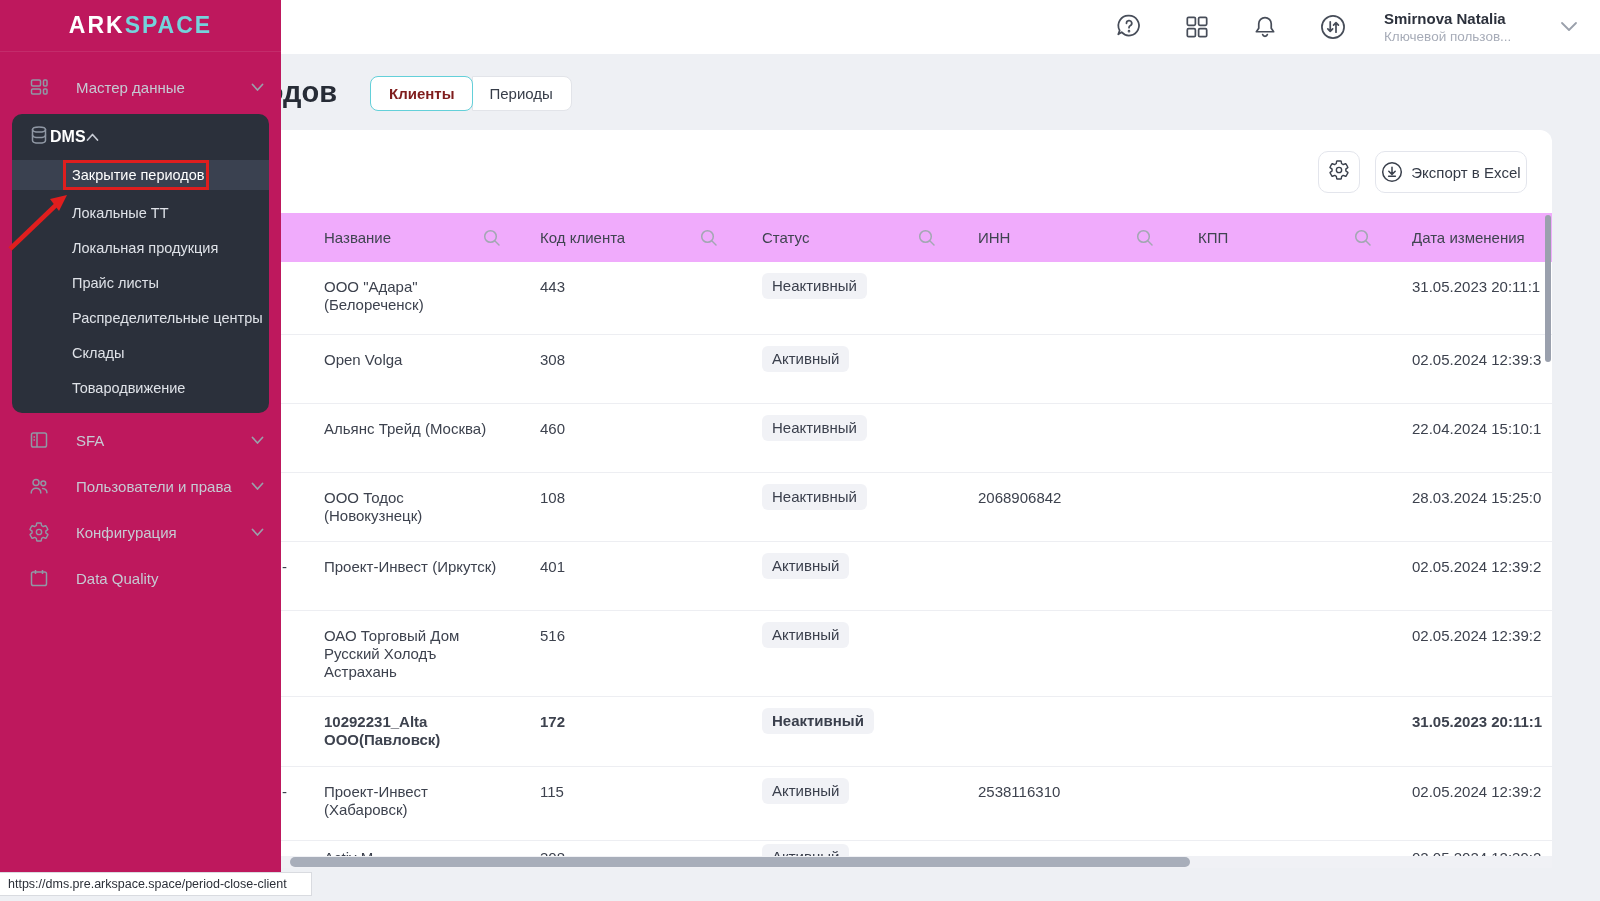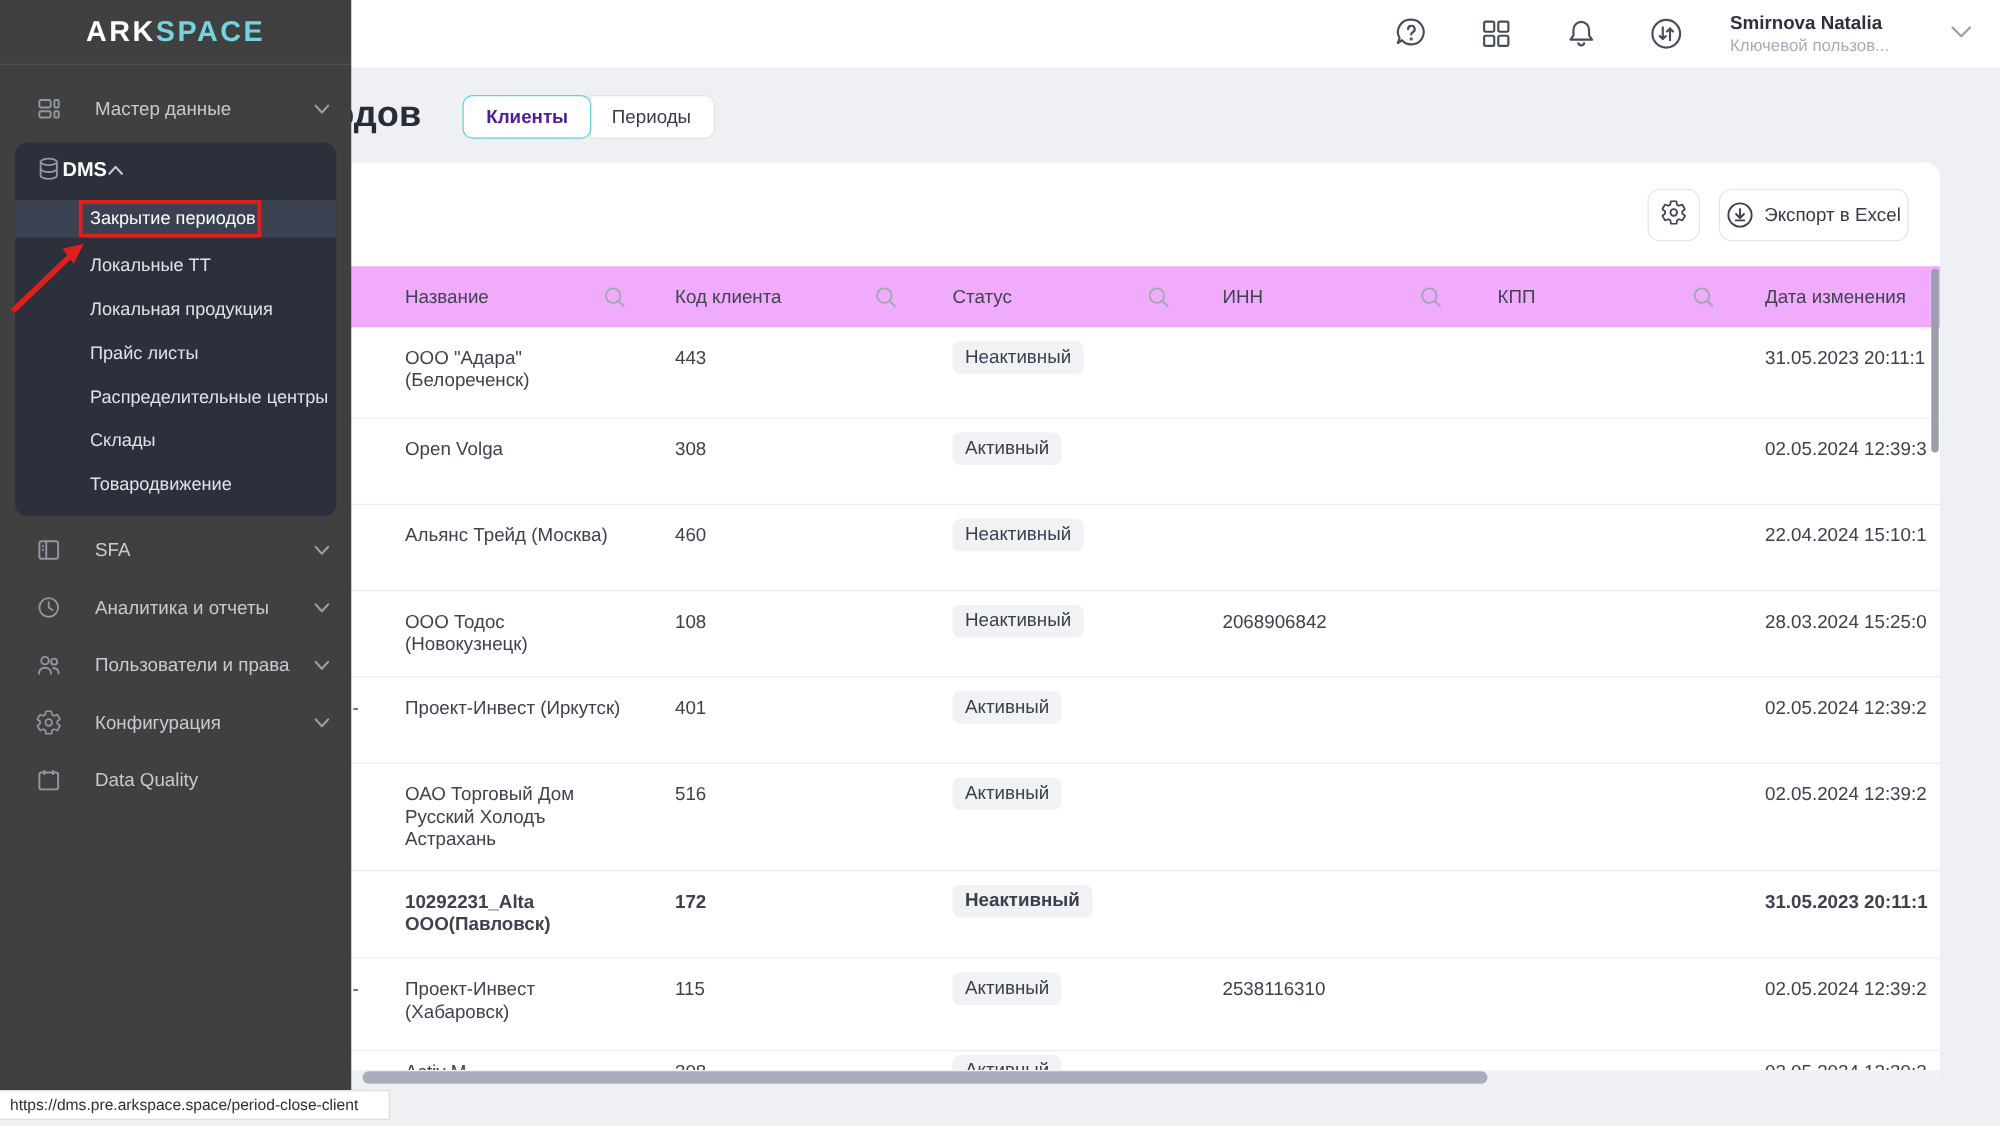--- a/index.html
+++ b/index.html
@@ -15,21 +15,21 @@
   .user-name { font-size:15px; font-weight:bold; color:#2c313c; line-height:18px; }
   .user-role { font-size:13.5px; color:#a7acb8; line-height:17px; white-space:nowrap; overflow:hidden; }
   .user-chevron { margin-left:26px; margin-right:4px; }
 
   
   .page-title { position:absolute; left:0; top:76px; width:337px; overflow:hidden; text-align:right; font-size:29px; font-weight:bold; color:#272c36; z-index:1; white-space:nowrap; }
   .tabs { position:absolute; left:370px; top:76px; display:flex; z-index:1; }
   .tab { height:35px; padding:0 18px; background:#fff; display:flex; align-items:center; font-size:15px; border:1px solid #e2e4e9; cursor:pointer; color:#363c48; font-weight:500;}
   .tab.first { border-radius:8px 0 0 8px; }
   .tab.last  { border-radius:0 8px 8px 0; margin-left:-1px;padding-left:16px; }
-  .tab.active { border:1.5px solid #63d0d9; border-radius:8px; color:#4c1d95; z-index:2; font-weight:bold; }
+  .tab.active { border:1.5px solid #63d0d9; border-radius:8px; color:#7f1d1d; z-index:2; font-weight:bold; }
 
   
   .card { position:absolute; left:258px; top:130px; width:1294px; height:738px; background:#fff; border-radius:12px 12px 0 0; overflow:hidden; z-index:1; }
   .toolbar-btn { position:absolute; top:21px; height:42px; background:#fff; border:1px solid #e3e5ec; border-radius:10px; display:flex; align-items:center; justify-content:center; cursor:pointer; }
   .btn-gear { left:1060px; width:42px; }
   .btn-export { left:1117px; width:152px; font-size:15px; font-weight:500; color:#343a46; }
   .btn-export span { margin-left:8px; }
   .thead { position:absolute; left:0; top:83px; width:1294px; height:49px; background:#f0abfc; }
   .th-label { position:absolute; top:0; height:49px; display:flex; align-items:center; font-size:15px; font-weight:500; color:#3f4450; }
   .th-search { position:absolute; top:14px; width:22px; height:22px; cursor:pointer; }
@@ -42,21 +42,21 @@
   .cell.cstatus { left:504px; }
   .cell.cinn { left:720px; }
   .cell.cdate { left:1154px; width:136px; white-space:nowrap; overflow:hidden; }
   .badge { display:inline-block; background:#f1f2f6; border-radius:6px; padding:4px 10px; font-size:15px; color:#3a3f4c; }
   .left-mark { position:absolute; left:24px; font-size:15px; color:#3d424e; }
   .vscroll { position:absolute; right:1px; top:85px; width:6px; height:147px; background:#9aa0ad; border-radius:3px; cursor:pointer; z-index:3; }
   .hscroll-track { position:absolute; left:0; bottom:0; width:1294px; height:12px; background:#f0f1f5; z-index:3; }
   .hscroll-thumb { position:absolute; left:32px; top:1px; width:900px; height:10px; background:#a8aeba; border-radius:5px; cursor:pointer; }
 
   
-  .sidebar { position:absolute; left:0; top:0; width:281px; height:873px; background:#404040; z-index:10; }
+  .sidebar { position:absolute; left:0; top:0; width:281px; height:873px; background:#be185d; z-index:10; }
   .logo { height:52px; display:flex; align-items:center; justify-content:center; font-size:23px; font-weight:bold; letter-spacing:2px; border-bottom:1px solid rgba(255,255,255,0.09); cursor:pointer; }
   .logo .ark { color:#ffffff; }
   .logo .space { color:#74d3dc; }
   .nav { position:absolute; left:0; top:64px; width:281px; }
   .nav-item { height:46px; display:flex; align-items:center; padding:0 16px 0 28px; cursor:pointer; }
   .nav-item .nav-ic { width:24px; display:flex; }
   .nav-item .nav-label { flex:1; margin-left:24px; font-size:15px; font-weight:500; color:#c6cad3; }
   .nav-item .nav-chev { width:14px; display:flex; }
   .dms-panel { position:relative; margin:4px 12px 4px 12px; background:#2b303b; border-radius:10px; padding-bottom:8px; }
   .dms-head { height:46px; display:flex; align-items:center; padding:0 4px 0 16px; cursor:pointer; }
@@ -307,34 +307,20 @@
           </span>
           <span class="nav-label">SFA</span>
           <span class="nav-chev">
             <svg width="13" height="9" viewBox="0 0 13 9" fill="none" stroke="#9aa0ab" stroke-width="1.7" stroke-linecap="round" stroke-linejoin="round">
               <polyline points="1.5,1.5 6.5,7 11.5,1.5"></polyline>
             </svg>
           </span>
         </div>
         <div class="nav-item">
           <span class="nav-ic">
-            <svg width="22" height="22" viewBox="0 0 22 22" fill="none" stroke="#9098a5" stroke-width="1.5" stroke-linecap="round">
-              <circle cx="11" cy="11" r="7.5"></circle>
-              <path d="M11 6.8V11l3 2"></path>
-            </svg>
-          </span>
-          <span class="nav-label">Аналитика и отчеты</span>
-          <span class="nav-chev">
-            <svg width="13" height="9" viewBox="0 0 13 9" fill="none" stroke="#9aa0ab" stroke-width="1.7" stroke-linecap="round" stroke-linejoin="round">
-              <polyline points="1.5,1.5 6.5,7 11.5,1.5"></polyline>
-            </svg>
-          </span>
-        </div>
-        <div class="nav-item">
-          <span class="nav-ic">
             <svg width="22" height="22" viewBox="0 0 22 22" fill="none" stroke="#9098a5" stroke-width="1.5" stroke-linecap="round" stroke-linejoin="round">
               <circle cx="8" cy="7.5" r="3"></circle>
               <path d="M3.2 18c0-3.1 2.1-4.8 4.8-4.8s4.8 1.7 4.8 4.8"></path>
               <circle cx="15.3" cy="8.3" r="2.4"></circle>
               <path d="M14.6 13.4c2.6.2 4.3 1.8 4.3 4.3"></path>
             </svg>
           </span>
           <span class="nav-label">Пользователи и права</span>
           <span class="nav-chev">
             <svg width="13" height="9" viewBox="0 0 13 9" fill="none" stroke="#9aa0ab" stroke-width="1.7" stroke-linecap="round" stroke-linejoin="round">

